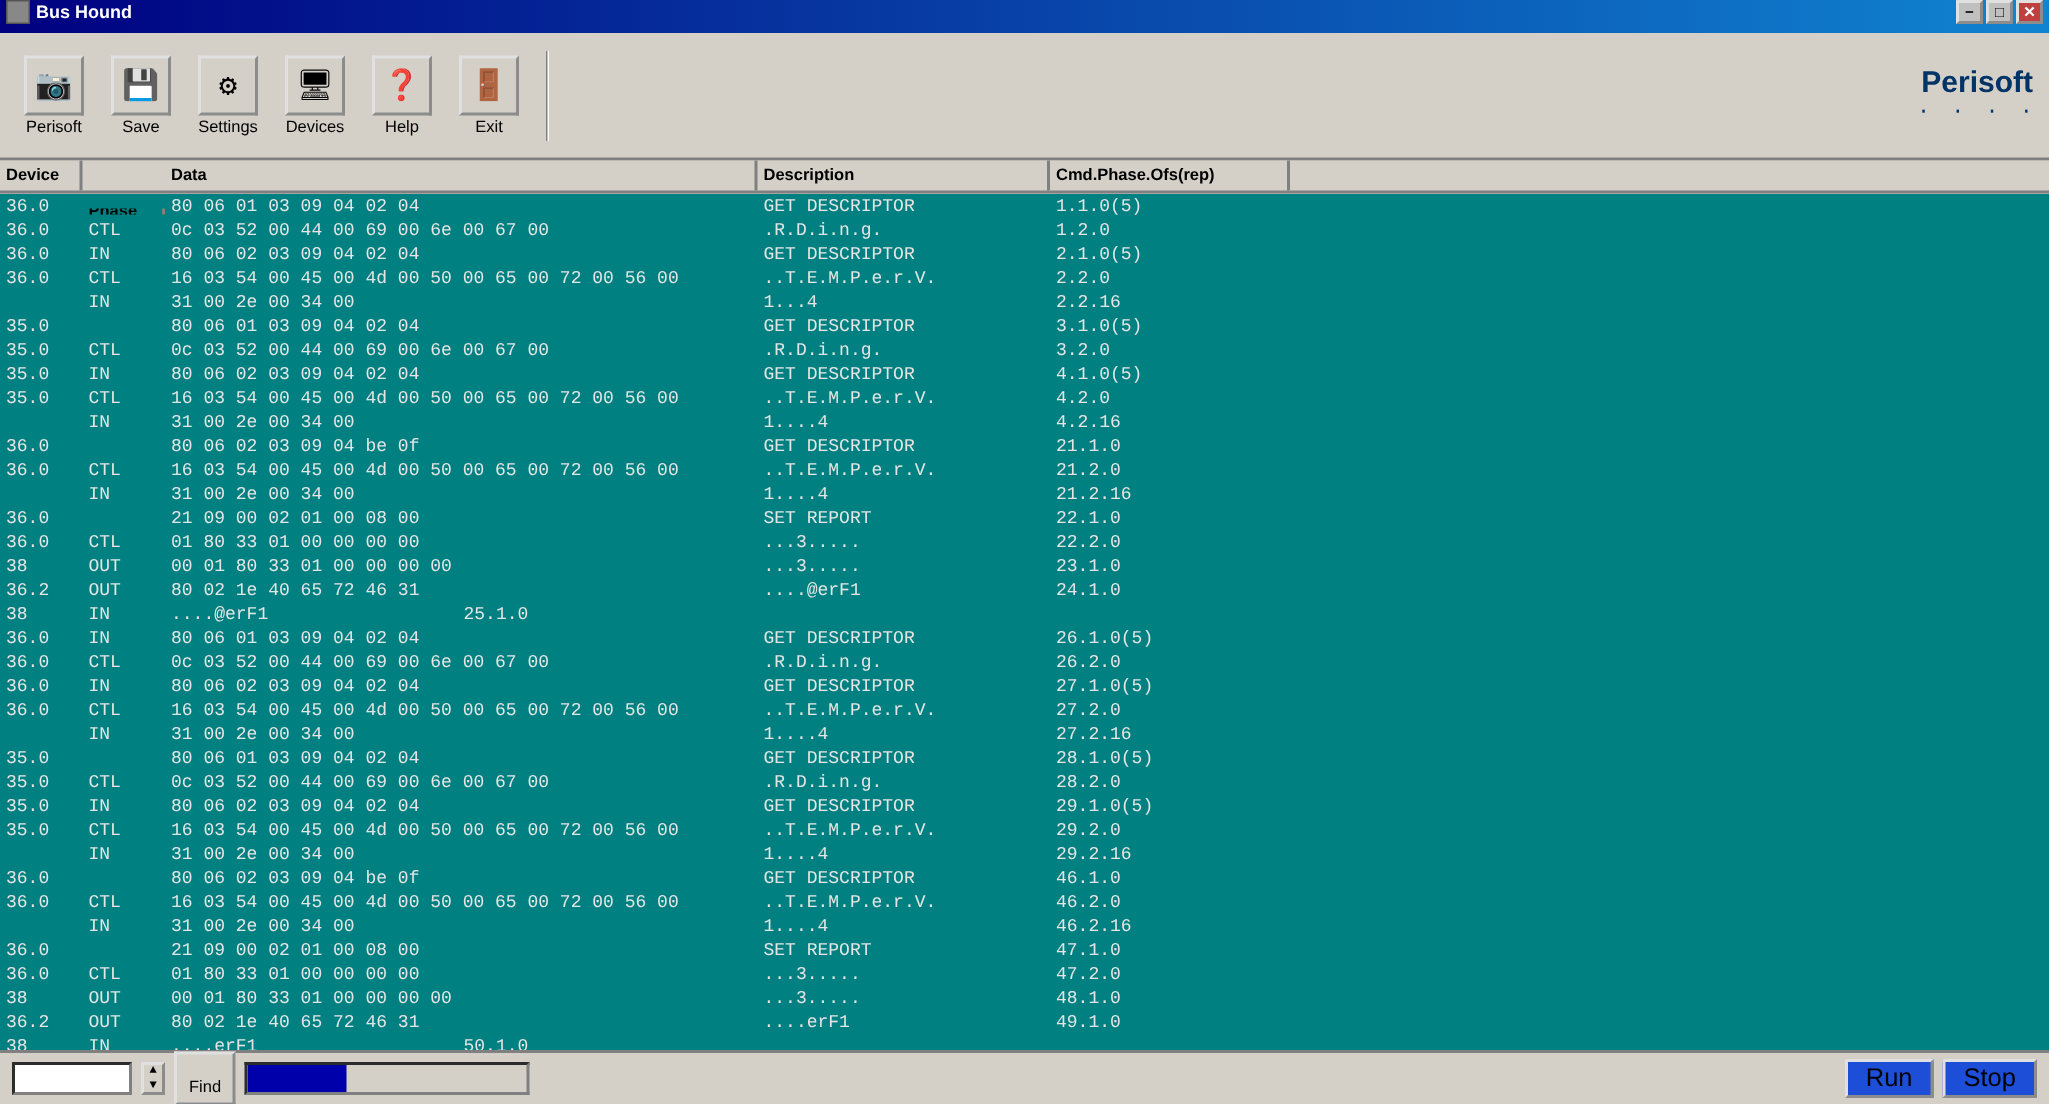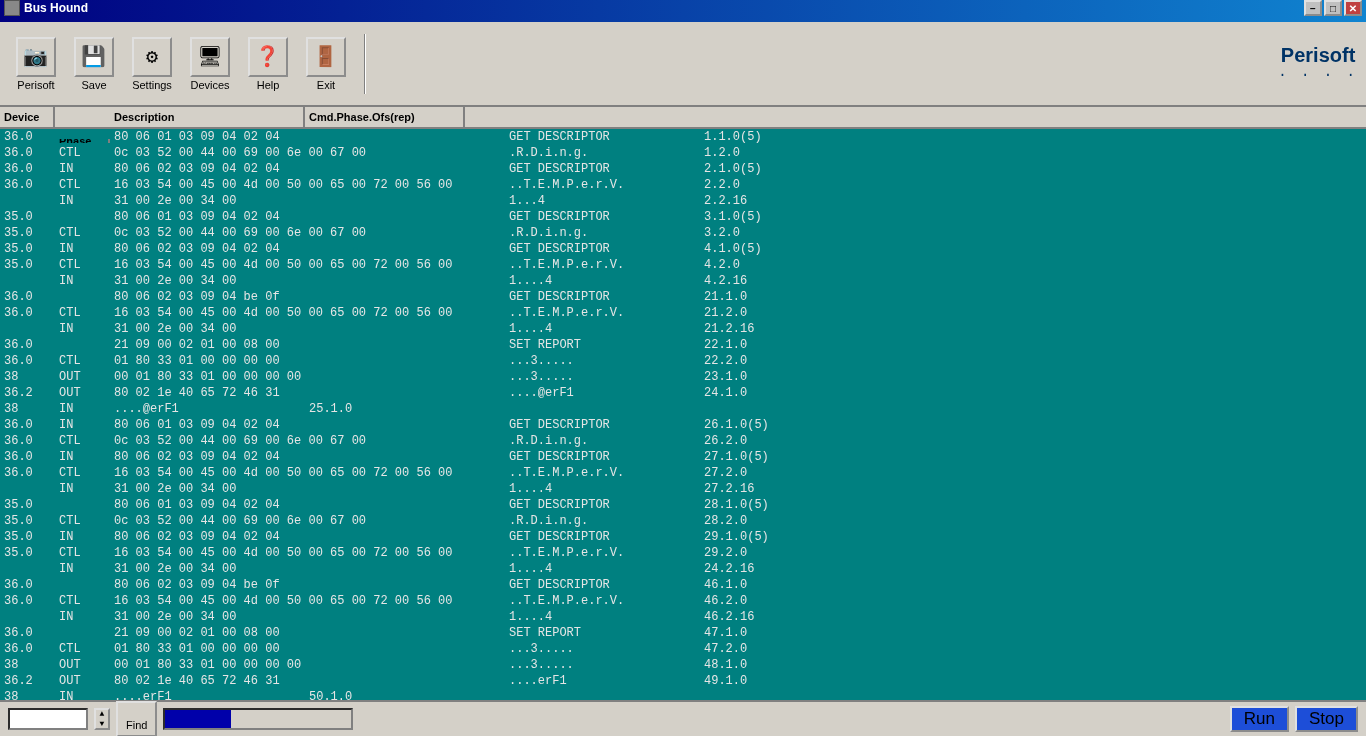--- a/index.html
+++ b/index.html
@@ -246,20 +246,21 @@
   <div class="toolbar-separator"></div>
   <div class="perisoft-logo">
     <span class="perisoft-text">Perisoft</span>
     <span class="perisoft-dots">· · · ·</span>
   </div>
 </div>
 
 <div class="col-headers">
   <div class="col-header col-device">Device</div>
   <div class="col-header col-phase">Phase</div>
+  <div class="col-header col-data">Data</div>
   <div class="col-header col-desc">Description</div>
   <div class="col-header col-cmd">Cmd.Phase.Ofs(rep)</div>
 </div>
 
 <div class="data-area" id="data-area">
     <div class="data-row">
     <div class="data-cell col-device">36.0</div>
     <div class="data-cell col-phase">CTL</div>
     <div class="data-cell col-data">80 06 01 03  09 04 02 04</div>
     <div class="data-cell col-desc">GET DESCRIPTOR</div>
@@ -444,21 +445,21 @@
     <div class="data-cell col-phase">IN</div>
     <div class="data-cell col-data">16 03 54 00  45 00 4d 00  50 00 65 00  72 00 56 00</div>
     <div class="data-cell col-desc">..T.E.M.P.e.r.V.</div>
     <div class="data-cell col-cmd">29.2.0</div>
   </div>
     <div class="data-row">
     <div class="data-cell col-device"></div>
     <div class="data-cell col-phase"></div>
     <div class="data-cell col-data">31 00 2e 00  34 00</div>
     <div class="data-cell col-desc">1....4</div>
-    <div class="data-cell col-cmd">24.2.16</div>
+    <div class="data-cell col-cmd">29.2.16</div>
   </div>
     <div class="data-row">
     <div class="data-cell col-device">36.0</div>
     <div class="data-cell col-phase">CTL</div>
     <div class="data-cell col-data">80 06 02 03  09 04 be 0f</div>
     <div class="data-cell col-desc">GET DESCRIPTOR</div>
     <div class="data-cell col-cmd">46.1.0</div>
   </div>
     <div class="data-row">
     <div class="data-cell col-device">36.0</div>

